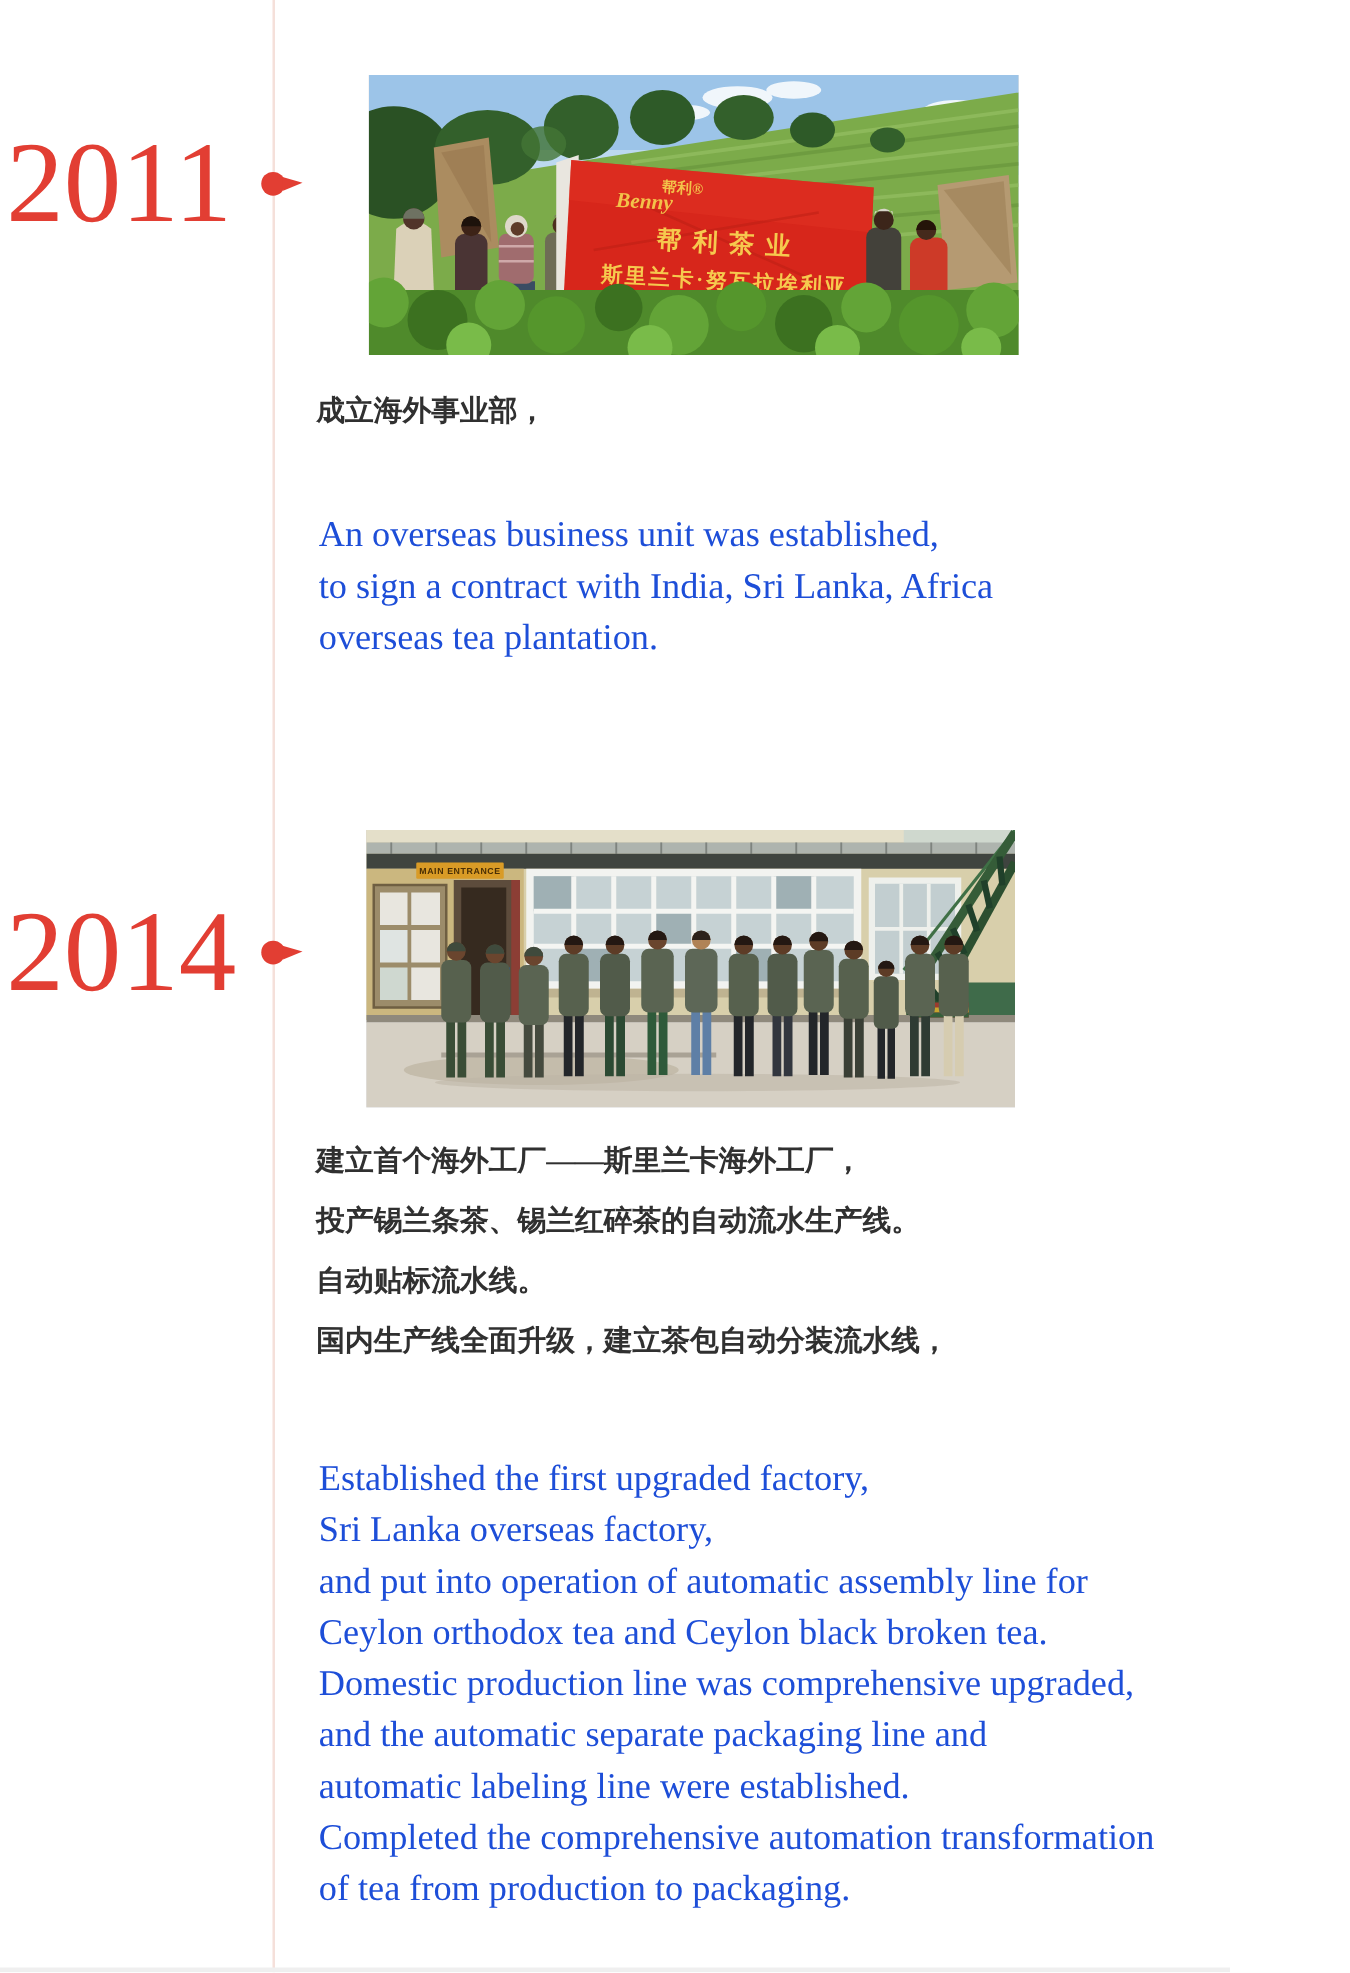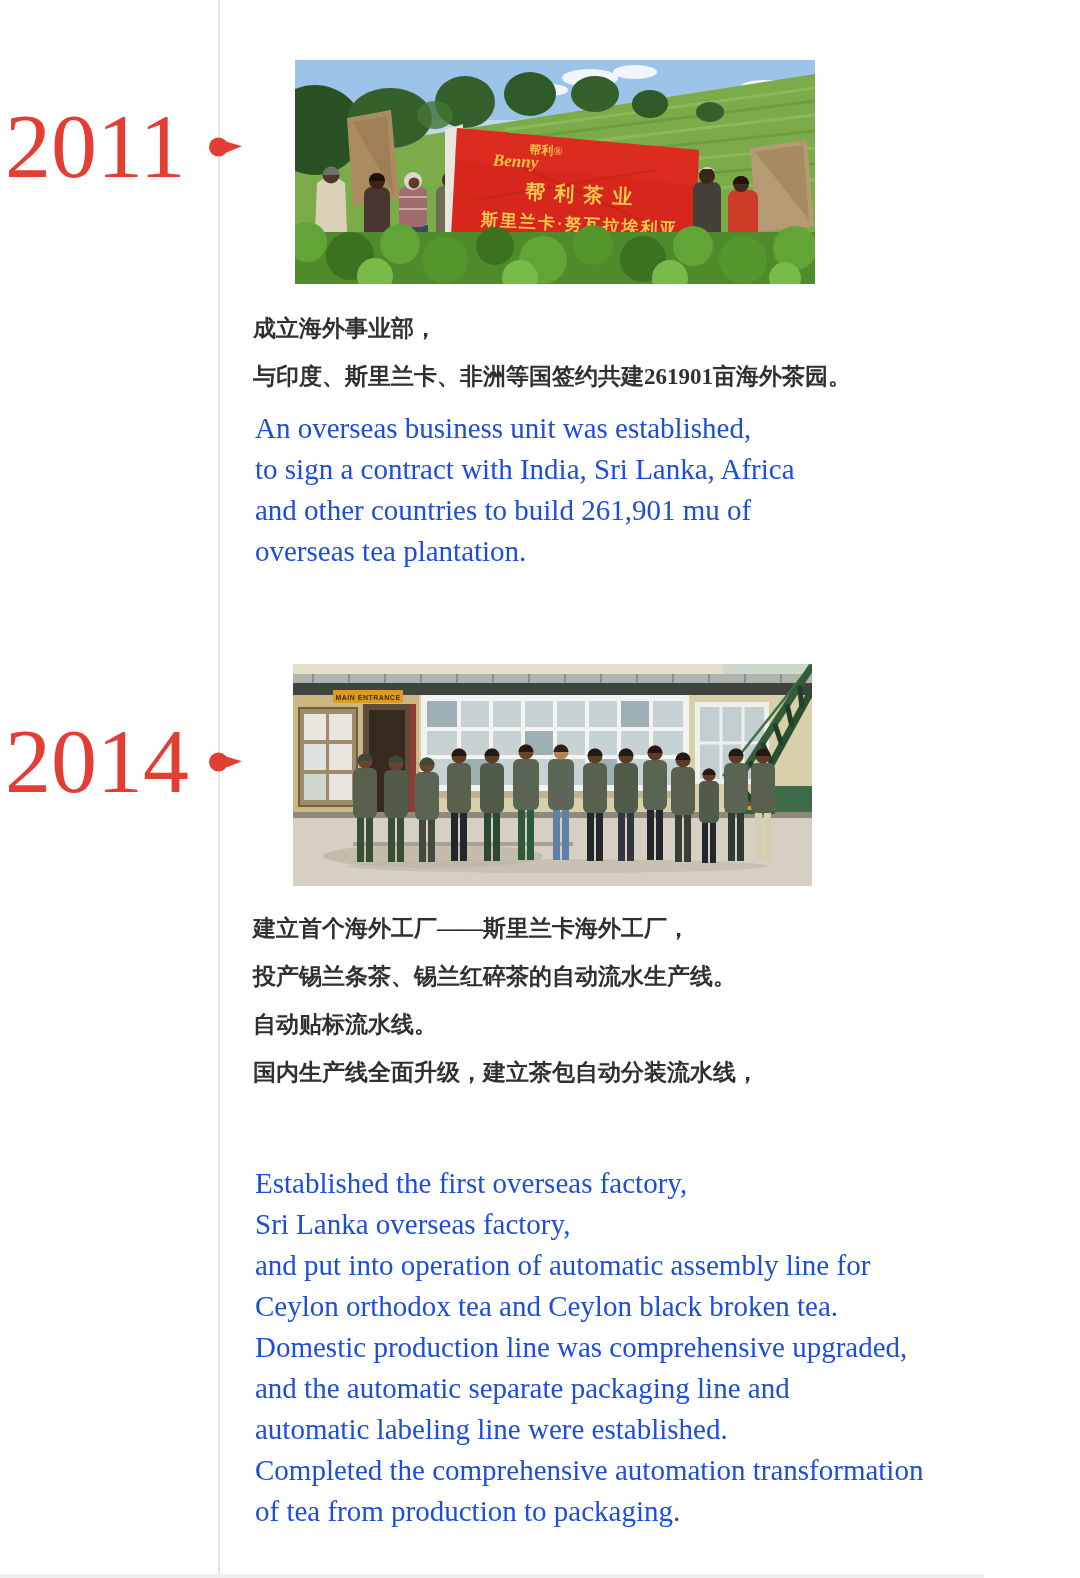--- a/index.html
+++ b/index.html
@@ -162,27 +162,25 @@
         <circle cx="80" cy="216" r="18" fill="#79bb49"></circle>
         <circle cx="225" cy="218" r="18" fill="#79bb49"></circle>
         <circle cx="375" cy="218" r="18" fill="#79bb49"></circle>
         <circle cx="490" cy="218" r="16" fill="#79bb49"></circle>
       </g>
     </svg>
   </figure>
 
   <div class="cn-block cn-1">
     <div>成立海外事业部，</div>
-    <div>与印度、斯里兰卡、非洲等国签约共建261901亩海外茶园。</div>
   </div>
 
   <div class="en-block en-1">
     <div>An overseas business unit was established,</div>
     <div>to sign a contract with India, Sri Lanka, Africa</div>
-    <div>and other countries to build 261,901 mu of</div>
     <div>overseas tea plantation.</div>
   </div>
 
   <div class="year y2014">2014</div>
 
   <svg class="marker m2014" viewBox="0 0 44 28">
     <circle cx="14.5" cy="14" r="9.5" fill="#e23e33"></circle>
     <path d="M22 8.5 L38 13.2 L22.5 19.6 Z" fill="#e23e33"></path>
   </svg>
 
@@ -374,21 +372,21 @@
   </figure>
 
   <div class="cn-block cn-2">
     <div>建立首个海外工厂——斯里兰卡海外工厂，</div>
     <div>投产锡兰条茶、锡兰红碎茶的自动流水生产线。</div>
     <div>自动贴标流水线。</div>
     <div>国内生产线全面升级，建立茶包自动分装流水线，</div>
   </div>
 
   <div class="en-block en-2">
-    <div>Established the first overseas factory,</div>
+    <div>Established the first upgraded factory,</div>
     <div>Sri Lanka overseas factory,</div>
     <div>and put into operation of automatic assembly line for</div>
     <div>Ceylon orthodox tea and Ceylon black broken tea.</div>
     <div>Domestic production line was comprehensive upgraded,</div>
     <div>and the automatic separate packaging line and</div>
     <div>automatic labeling line were established.</div>
     <div>Completed the comprehensive automation transformation</div>
     <div>of tea from production to packaging.</div>
   </div>
 </div>

